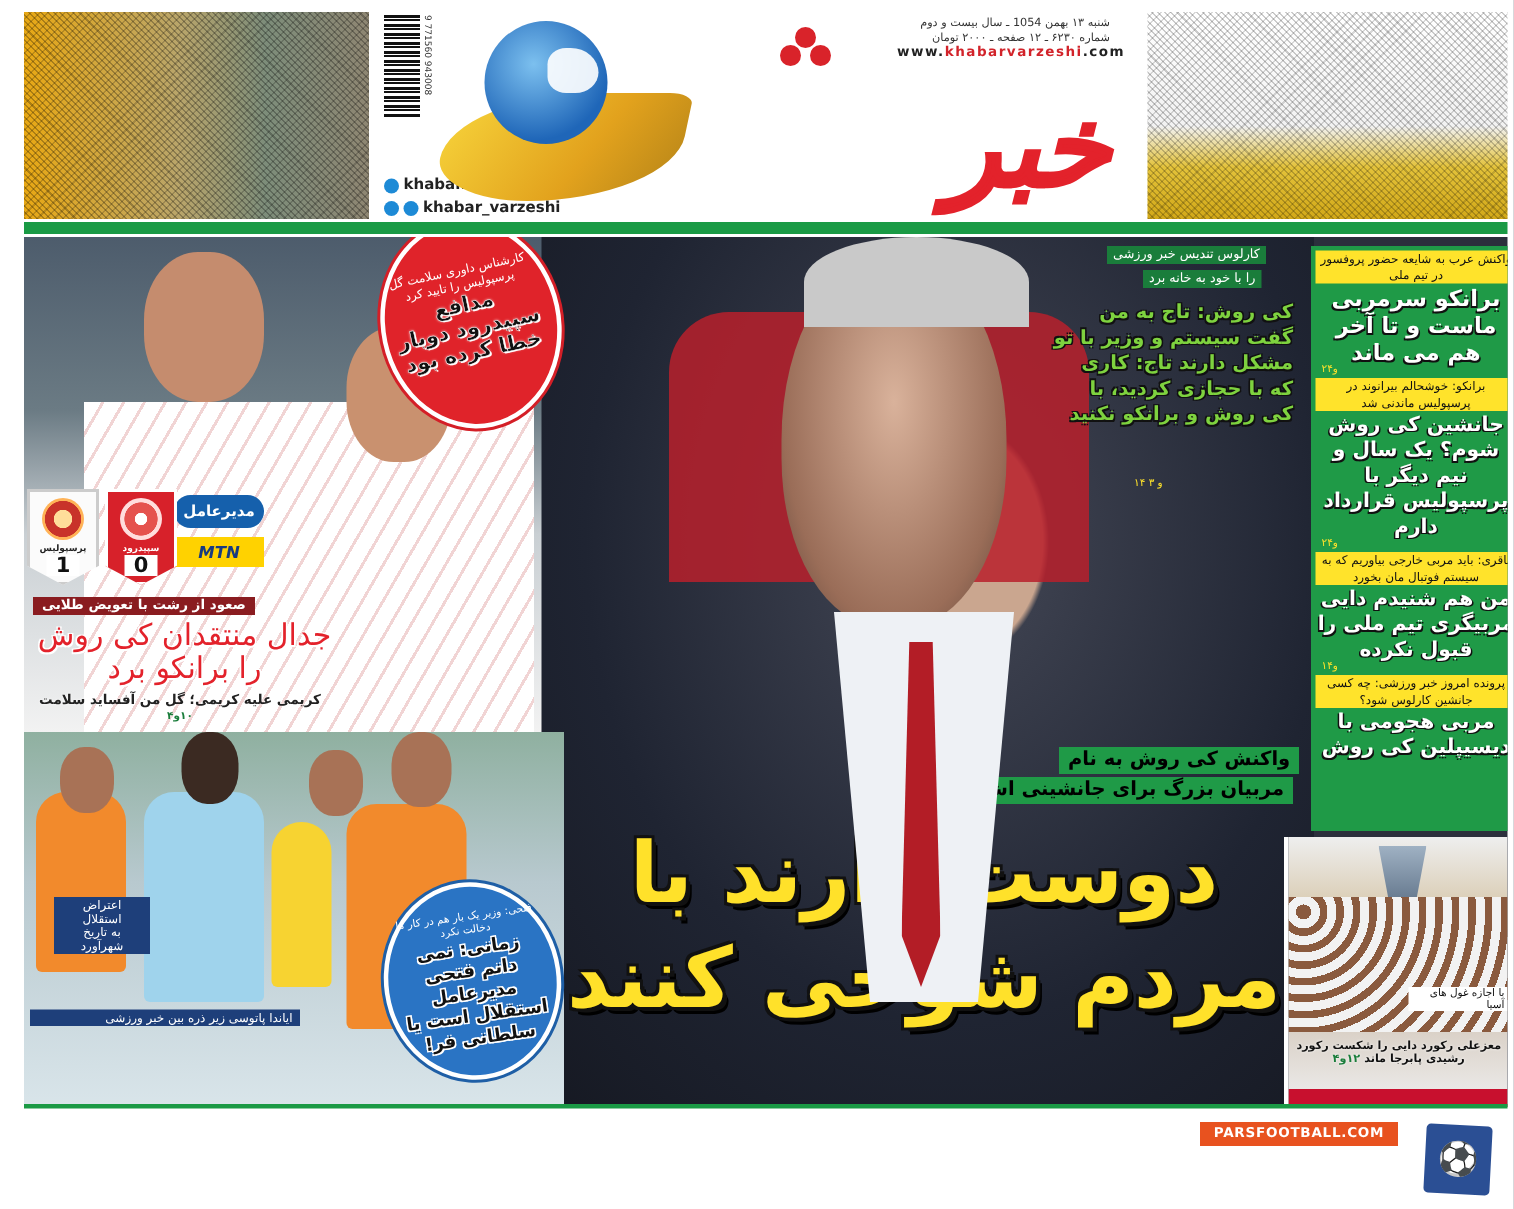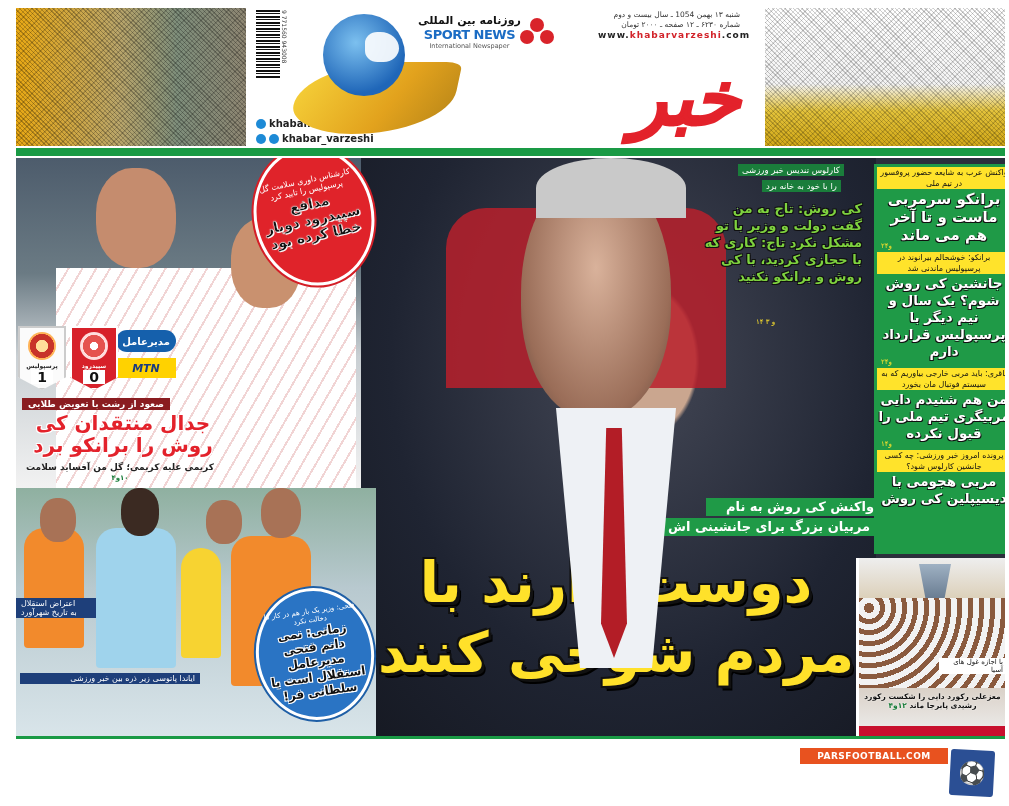--- a/index.html
+++ b/index.html
@@ -61,21 +61,21 @@
 .shield.white{background:#fbfbfb;border-color:#ccc}
 .shield.red{background:#d7212a}
 .shield .crest{width:28px;height:28px;border-radius:50%;background:radial-gradient(circle,#ffde9a 0 30%,#c8332a 32% 60%,#ffb357 62%)}
 .shield.red .crest{background:radial-gradient(circle,#fff 0 20%,#e5524e 22% 55%,#fdd 57%)}
 .shield .nm{font-size:6px;font-weight:bold;margin-top:2px}
 .shield.white .nm{color:#222}
 .shield.red .nm{color:#fff}
 .shield .sc{font-size:14px;font-weight:bold;color:#111;background:#fff;width:22px;text-align:center;margin-top:1px;line-height:14px}
 
 .kicker-red{position:absolute;left:6px;top:240px;background:#8a1c20;color:#fff;font-size:9px;font-weight:bold;padding:1px 6px;direction:rtl}
-.head-red{position:absolute;left:2px;top:254px;width:210px;direction:rtl;text-align:center;font-size:20px;font-weight:bold;line-height:22px;color:#e3222b;text-shadow:1px 1px 0 #fff,-1px -1px 0 #fff,1px -1px 0 #fff,-1px 1px 0 #fff}
+.head-red{position:absolute;left:2px;top:254px;width:210px;direction:rtl;text-align:center;font-size:20px;font-weight:normal;line-height:22px;color:#e3222b;text-shadow:1px 1px 0 #fff,-1px -1px 0 #fff,1px -1px 0 #fff,-1px 1px 0 #fff}
 .sub-red{position:absolute;left:4px;top:304px;width:200px;direction:rtl;text-align:center;font-size:9px;font-weight:bold;color:#222;text-shadow:0 0 2px #fff}
 
 .photo-left-bottom{position:absolute;left:0;top:330px;width:360px;height:250px;background:linear-gradient(180deg,#8fb0a0 0,#b8c9cf 40%,#d9e5ea 100%)}
 .pl{position:absolute;border-radius:45%;background:#a87256}
 .vest{position:absolute;border-radius:20px 20px 4px 4px;background:#f28a2c}
 .vest.y{background:#f7d331}
 .vest.b{background:#9fd3ec}
 
 .blue-circle{position:absolute;left:240px;top:430px;width:118px;height:132px;border-radius:50%;background:#2a74c4;border:3px solid #fff;box-shadow:0 0 0 2px #1f5fa6;direction:rtl;text-align:center;color:#fff;padding:16px 8px 0 8px;transform:rotate(-8deg)}
 .blue-circle .s{font-size:7px;line-height:9px}
@@ -89,37 +89,37 @@
 .sidebar{position:absolute;left:858px;top:6px;width:140px;height:390px;background:#1f9a47;padding:2px 3px;direction:rtl;text-align:center}
 .sidebar .k{display:inline-block;background:#ffe32b;color:#111;font-size:8px;padding:0 3px;margin:1px 0;line-height:11px}
 .sidebar .h{color:#fff;font-size:15px;font-weight:bold;line-height:18px;text-shadow:1px 1px 0 #111,-1px 1px 0 #111}
 .sidebar .h.sm{font-size:13.5px;line-height:17px}
 .sidebar .pg{font-size:7px;color:#ffe32b;text-align:left;direction:ltr;margin:-2px 0 1px 4px;line-height:8px}
 
 
 .ktag{position:absolute;background:#1a7d3b;color:#fff;font-size:8.5px;padding:1px 4px;direction:rtl;text-align:right}
 .green-headline{position:absolute;left:686px;top:42px;width:160px;direction:rtl;text-align:right;font-size:13px;font-weight:bold;line-height:17px;color:#7ed23f;text-shadow:1px 1px 0 #111,-1px -1px 0 #111,1px -1px 0 #111,-1px 1px 0 #111}
 .green-page{position:absolute;left:740px;top:160px;font-size:7px;color:#ffe32b}
-.band{position:absolute;background:#1f9a47;color:#ffffff;font-weight:bold;direction:rtl;padding:0 20px}
+.band{position:absolute;background:#1f9a47;color:#000000;font-weight:bold;direction:rtl;padding:0 6px}
 .main-headline{position:absolute;left:355px;top:390px;width:490px;direction:rtl;text-align:center;font-size:56px;font-weight:bold;line-height:70px;color:#ffe12a;text-shadow:3px 3px 0 #111,-2px -2px 0 #111,2px -2px 0 #111,-2px 2px 0 #111,4px 5px 0 #000}
 
 
 .qatar{position:absolute;left:840px;top:400px;width:149px;height:180px;background:linear-gradient(180deg,#eee 0,#d6c6a8 30%,#c9b9a8 50%,#efefef 100%);overflow:hidden;border-left:3px solid #fff}
 .trophy{position:absolute;left:60px;top:6px;width:32px;height:34px;background:linear-gradient(180deg,#9fb1c3,#6a7d92);clip-path:polygon(0 0,100% 0,80% 100%,20% 100%)}
 .crowd{position:absolute;left:0;top:40px;width:149px;height:90px;background:repeating-radial-gradient(circle at 10px 10px,#8a5a3e 0 5px,#f2f2f2 5px 11px)}
 .qk{position:absolute;left:80px;top:100px;background:#fff;color:#111;font-size:7px;padding:0 2px;direction:rtl}
 .qh{position:absolute;left:2px;top:112px;width:143px;direction:rtl;text-align:center;font-size:15px;font-weight:bold;color:#e3222b;text-shadow:1px 1px 0 #fff,-1px -1px 0 #fff,1px -1px 0 #fff,-1px 1px 0 #fff}
 .qs{position:absolute;left:2px;top:134px;width:143px;direction:rtl;text-align:center;font-size:7.5px;color:#111;line-height:9px;font-weight:bold;text-shadow:0 0 2px #fff}
 .qstrip{position:absolute;left:0;top:168px;width:149px;height:12px;background:#c8102e}
 
 .bottom-rule{position:absolute;left:16px;top:736px;width:989px;height:3px;background:#1a9a45}
 
 
 .pf{position:absolute;left:800px;top:748px;width:200px;height:52px}
-.pf .top{position:absolute;left:0;top:0;width:148px;height:16px;background:#e8521f;color:#fff;font-size:9px;font-weight:bold;letter-spacing:.5px;display:flex;align-items:center;justify-content:center}
+.pf .top{position:absolute;left:0;top:0;width:132px;height:16px;background:#e8521f;color:#fff;font-size:9px;font-weight:bold;letter-spacing:.5px;display:flex;align-items:center;justify-content:center}
 .pf .btm{position:absolute;left:6px;top:16px;width:142px;height:26px;background:#fff;border:1px solid #ddd;border-top:none;box-shadow:0 2px 3px rgba(0,0,0,.2);color:#1d3f7a;font-size:12px;font-weight:bold;direction:rtl;display:flex;align-items:center;justify-content:center}
 .pf .badge{position:absolute;left:150px;top:2px;width:44px;height:46px;background:#2b4f94;border-radius:3px;transform:rotate(3deg);display:flex;align-items:center;justify-content:center;color:#fff;font-size:22px}
 </style>
 </head>
 <body>
 
 <div class="page">
 
   <div class="noise left"></div>
   <div class="noise right"></div>
@@ -129,25 +129,20 @@
     <span class="ic"></span>
     <span>khabar.varzeshi</span>
   </div>
   <div class="social" style="top:133px">
     <span class="ic"></span>
     <span class="ic"></span>
     <span>khabar_varzeshi</span>
   </div>
   <div class="swoosh"></div>
   <div class="globe"></div>
-  <div class="sportnews">
-    <div class="fa">روزنامه بین المللی</div>
-    <div class="en"><span>SPORT NEWS</span></div>
-    <div class="sub">International Newspaper</div>
-  </div>
   <div class="dots">
     <i style="left:10px;top:0"></i>
       <i style="left:0;top:12px"></i>
       <i style="left:20px;top:12px"></i>
   </div>
   <div class="logo-title">خبر ورزشی</div>
   <div class="info">
     <div>شنبه ۱۳ بهمن 1054 ـ سال بیست و دوم</div>
     <div>شماره ۶۲۳۰ ـ ۱۲ صفحه ـ ۲۰۰۰ تومان</div>
     <div class="url"><span>www.</span><b>khabarvarzeshi</b><span>.com</span></div>
@@ -198,29 +193,29 @@
       <div class="pl" style="left:105px;top:0;width:38px;height:48px;background:#3b2a22"></div>
       <div class="vest y" style="left:165px;top:60px;width:40px;height:110px"></div>
       <div class="pl" style="left:190px;top:12px;width:36px;height:44px"></div>
       <div class="vest" style="left:215px;top:48px;width:80px;height:150px"></div>
       <div class="pl" style="left:245px;top:0;width:40px;height:50px"></div>
     </div>
     <div class="blue-circle">
       <div class="s">فتحی: وزیر یک بار هم در کار ما دخالت نکرد</div>
       <div class="b">زمانی: نمی دانم فتحی مدیرعامل استقلال است یا سلطانی فر!</div>
     </div>
-    <div class="kicker-blue" style="left:0;top:440px;width:80px;text-align:left">
+    <div class="kicker-blue" style="left:20px;top:440px;width:64px;text-align:center">
       <div>اعتراض استقلال</div>
       <div>به تاریخ شهرآورد</div>
     </div>
     <div class="kicker-blue" style="left:4px;top:515px;width:180px">ایاندا پاتوسی زیر ذره بین خبر ورزشی</div>
 
     <div class="ktag" style="left:722px;top:6px">کارلوس تندیس خبر ورزشی</div>
     <div class="ktag" style="left:746px;top:22px">را با خود به خانه برد</div>
-    <div class="green-headline">کی روش: تاج به من گفت دولت و وزیر با تو مشکل نکرد تاج: کاری که با حجازی کردید، با کی روش و برانکو نکنید</div>
+    <div class="green-headline">کی روش: تاج به من گفت سیستم و وزیر با تو مشکل دارند تاج: کاری که با حجازی کردید، با کی روش و برانکو نکنید</div>
     <div class="green-page">۱۴ و ۳</div>
 
     <div class="band" style="left:690px;top:340px;font-size:13px;line-height:18px">واکنش کی روش به نام</div>
     <div class="band" style="left:632px;top:360px;font-size:13px;line-height:18px">مربیان بزرگ برای جانشینی اش</div>
     <div class="main-headline">
       <div>دوست دارند با</div>
       <div>مردم شوخی کنند</div>
     </div>
 
     <div class="sidebar">

